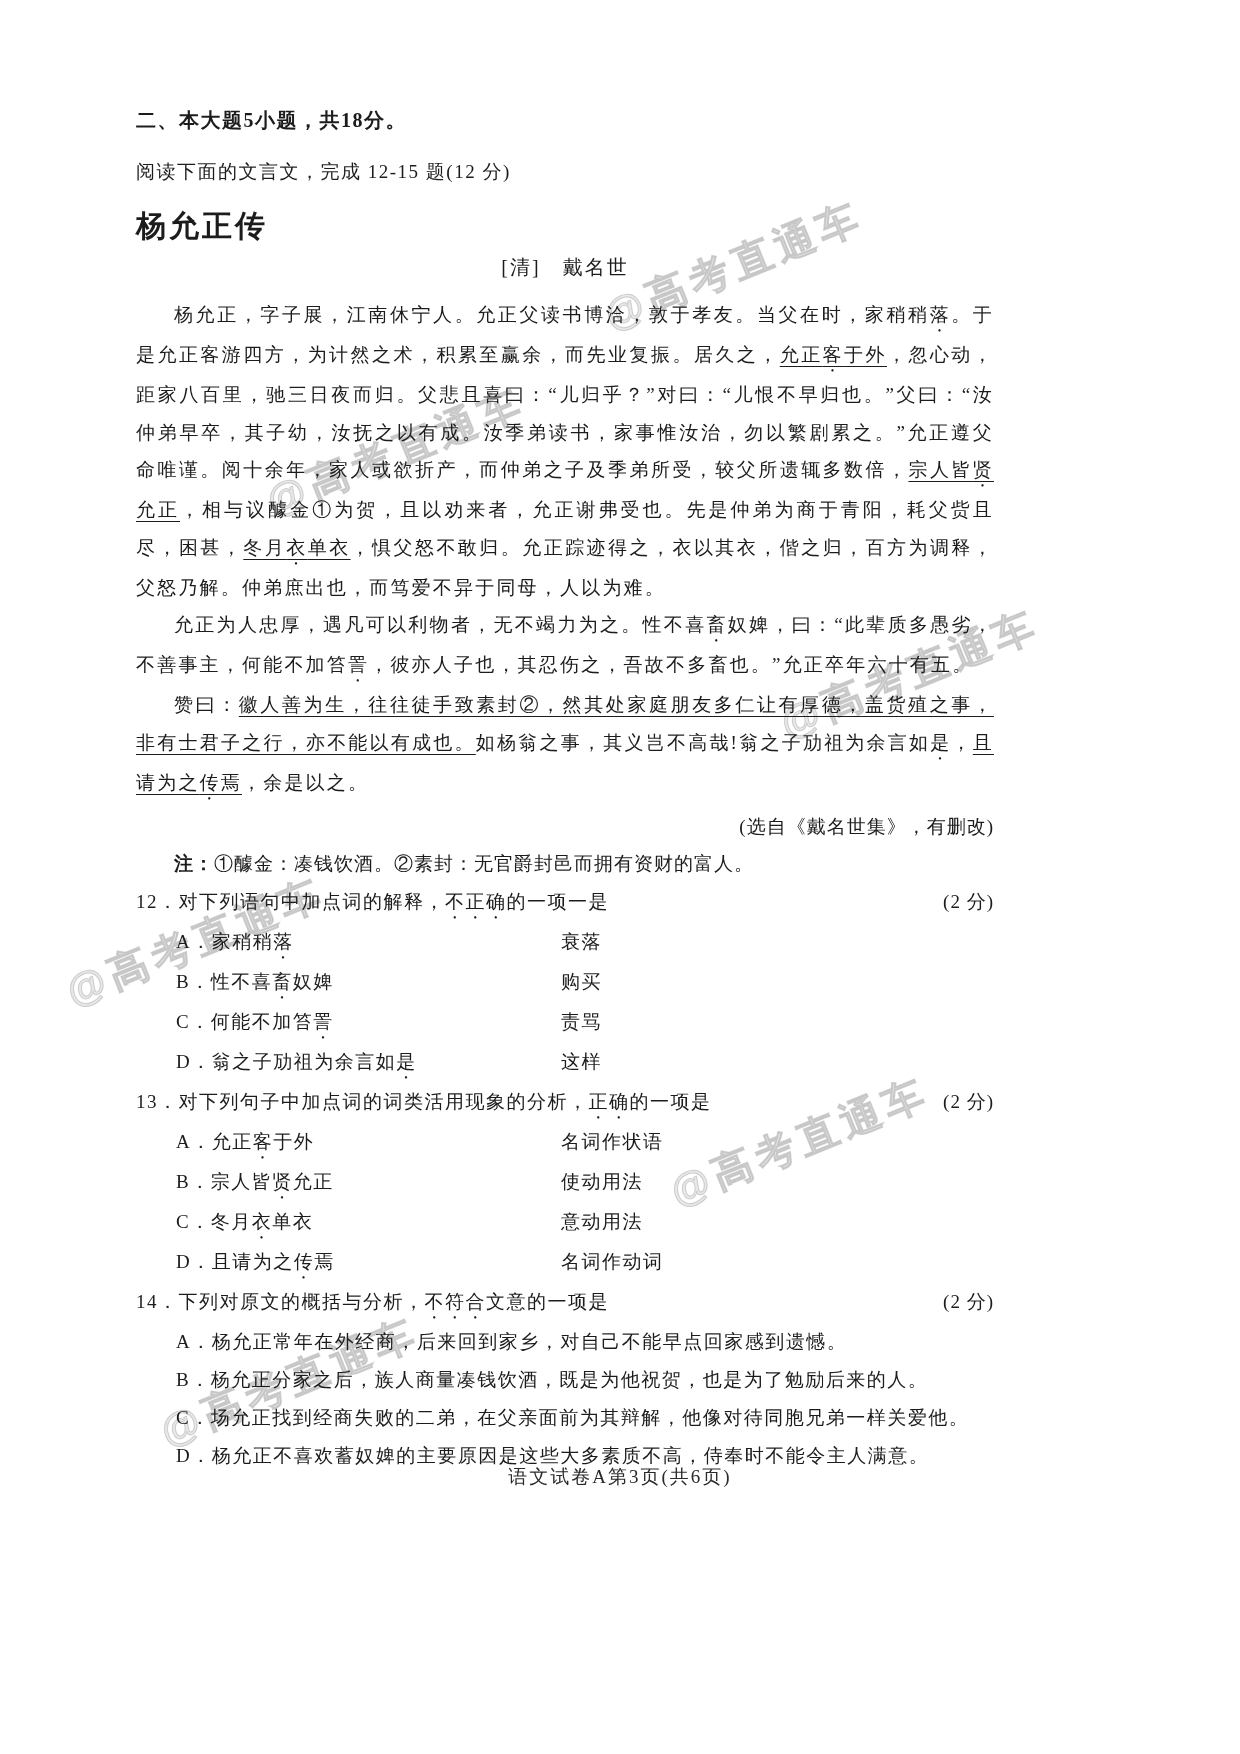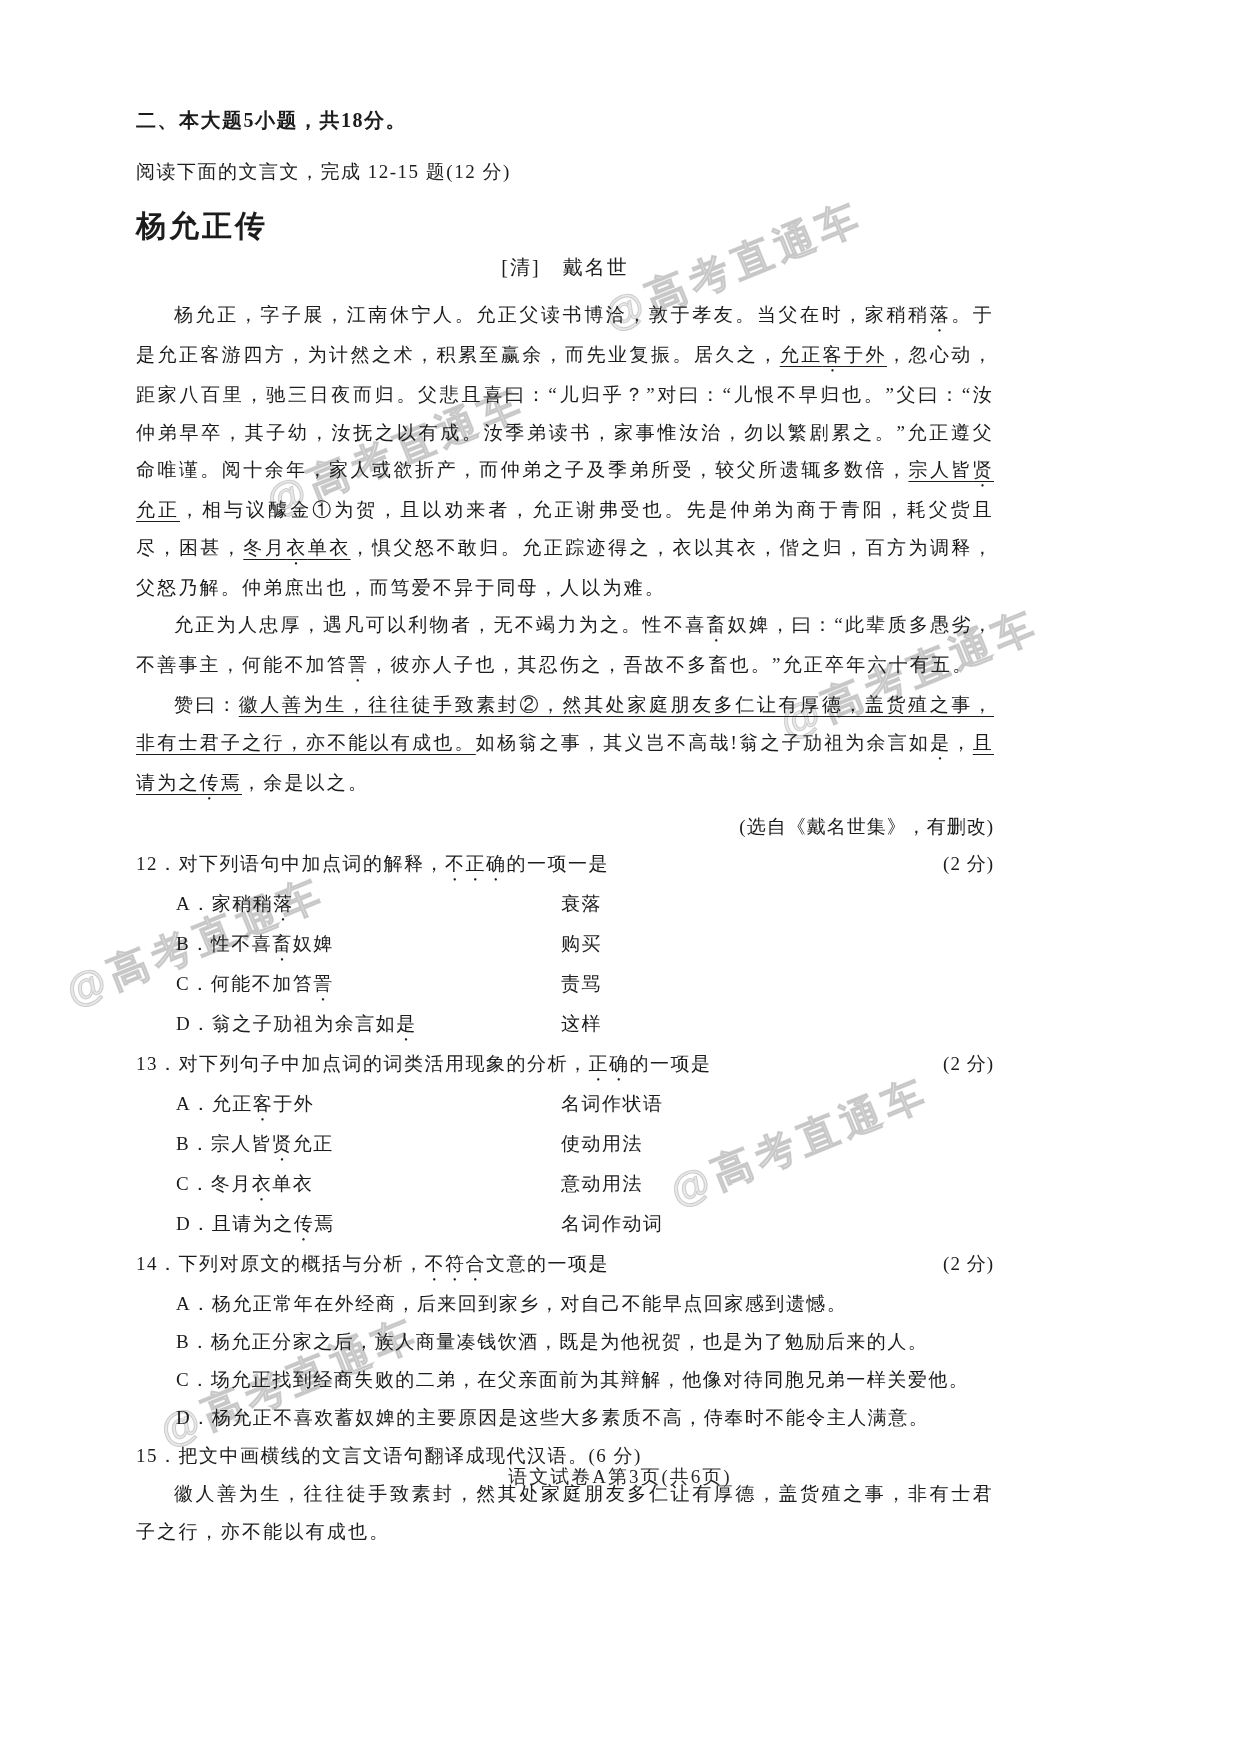--- a/index.html
+++ b/index.html
@@ -66,20 +66,21 @@
     <div class="intro">阅读下面的文言文，完成 12-15 题(12 分)</div>
 
     <div class="title">杨允正传</div>
     <div class="author">[清]　戴名世</div>
 
     <p class="para"><span>杨允正，字子展，江南休宁人。允正父读书博洽，敦于孝友。当父在时，家稍稍</span><span class="d">落</span><span>。于是允正客游四方，为计然之术，积累至赢余，而先业复振。居久之，</span><span class="u">允正</span><span class="u d">客</span><span class="u">于外</span><span>，忽心动，距家八百里，驰三日夜而归。父悲且喜曰：“儿归乎？”对曰：“儿恨不早归也。”父曰：“汝仲弟早卒，其子幼，汝抚之以有成。汝季弟读书，家事惟汝治，勿以繁剧累之。”允正遵父命唯谨。阅十余年，家人或欲折产，而仲弟之子及季弟所受，较父所遗辄多数倍，</span><span class="u">宗人皆</span><span class="u d">贤</span><span class="u">允正</span><span>，相与议醵金①为贺，且以劝来者，允正谢弗受也。先是仲弟为商于青阳，耗父赀且尽，困甚，</span><span class="u">冬月</span><span class="u d">衣</span><span class="u">单衣</span><span>，惧父怒不敢归。允正踪迹得之，衣以其衣，偕之归，百方为调释，父怒乃解。仲弟庶出也，而笃爱不异于同母，人以为难。</span></p>
     <p class="para"><span>允正为人忠厚，遇凡可以利物者，无不竭力为之。性不喜</span><span class="d">畜</span><span>奴婢，曰：“此辈质多愚劣，不善事主，何能不加笞</span><span class="d">詈</span><span>，彼亦人子也，其忍伤之，吾故不多畜也。”允正卒年六十有五。</span></p>
     <p class="para"><span>赞曰：</span><span class="u">徽人善为生，往往徒手致素封②，然其处家庭朋友多仁让有厚德，盖货殖之事，非有士君子之行，亦不能以有成也。</span><span>如杨翁之事，其义岂不高哉!翁之子劢祖为余言如</span><span class="d">是</span><span>，</span><span class="u">且请为之</span><span class="u d">传</span><span class="u">焉</span><span>，余是以之。</span></p>
 
     <div class="source">(选自《戴名世集》，有删改)</div>
+    <p class="note"><span class="b">注：</span><span>①醵金：凑钱饮酒。②素封：无官爵封邑而拥有资财的富人。</span></p>
 
     <div class="question">
       <div class="qrow">
         <span class="qnum">12．</span>
         <span class="qstem"><span>对下列语句中加点词的解释，</span><span class="d">不正确</span><span>的一项一是</span></span>
         <span class="qscore">(2 分)</span>
       </div>
       <div class="opt">
         <span>A．</span><span><span>家稍稍</span><span class="d">落</span></span>
         <span class="opt-meaning">衰落</span>
@@ -135,25 +136,18 @@
         <span>B．</span><span><span>杨允正分家之后，族人商量凑钱饮酒，既是为他祝贺，也是为了勉励后来的人。</span></span>
       </div>
       <div class="opt">
         <span>C．</span><span><span>场允正找到经商失败的二弟，在父亲面前为其辩解，他像对待同胞兄弟一样关爱他。</span></span>
       </div>
       <div class="opt">
         <span>D．</span><span><span>杨允正不喜欢蓄奴婢的主要原因是这些大多素质不高，侍奉时不能令主人满意。</span></span>
       </div>
     </div>
 
-    <div class="question">
-      <div class="qrow">
-        <span class="qnum">15．</span>
-        <span class="qstem"><span>把文中画横线的文言文语句翻译成现代汉语。(6 分)</span></span>
-      </div>
-      <p class="trans">徽人善为生，往往徒手致素封，然其处家庭朋友多仁让有厚德，盖货殖之事，非有士君子之行，亦不能以有成也。</p>
-    </div>
 
   </div>
 
   <div class="footer">语文试卷A第3页(共6页)</div>
 
 </div>
 
 </body></html>

